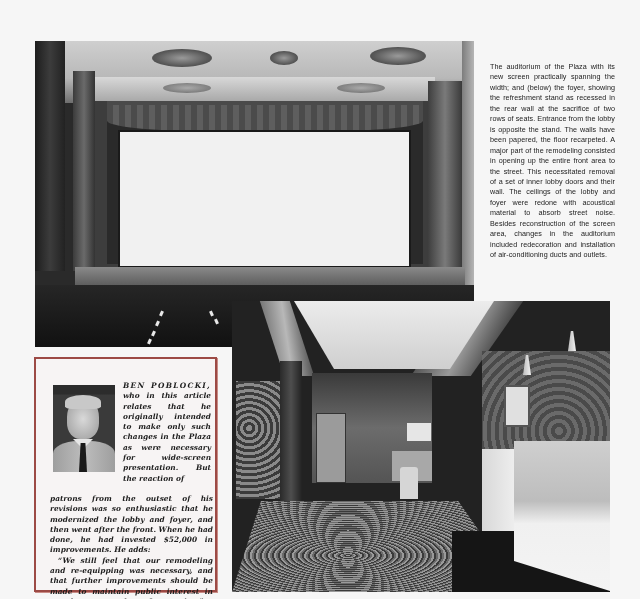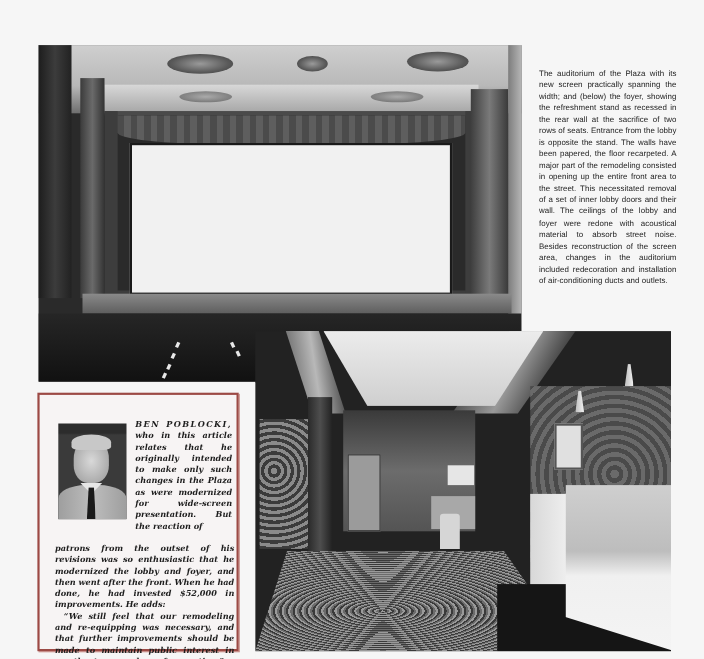--- a/index.html
+++ b/index.html
@@ -171,19 +171,19 @@
 <div class="portrait">
   <div class="portrait-body"></div>
   <div class="portrait-collar"></div>
   <div class="portrait-tie"></div>
   <div class="portrait-head"></div>
   <div class="portrait-hair"></div>
 </div>
 
 <div class="bio-side">
   <span class="name">BEN POBLOCKI,</span>
-  <span>who in this article relates that he originally intended to make only such changes in the Plaza as were modernized for wide-screen presentation. But the reaction of</span>
+  <span>who in this article relates that he originally intended to make only such changes in the Plaza as were necessary for wide-screen presentation. But the reaction of</span>
 </div>
 
 <div class="bio-full">
   <span>patrons from the outset of his revisions was so enthusiastic that he modernized the lobby and foyer, and then went after the front. When he had done, he had invested $52,000 in improvements. He adds:</span>
   <span class="quote">“We still feel that our remodeling and re-equipping was necessary, and that further improvements should be made to maintain public interest in our theatre as a place of recreation.”</span>
 </div>
 
 </body></html>

